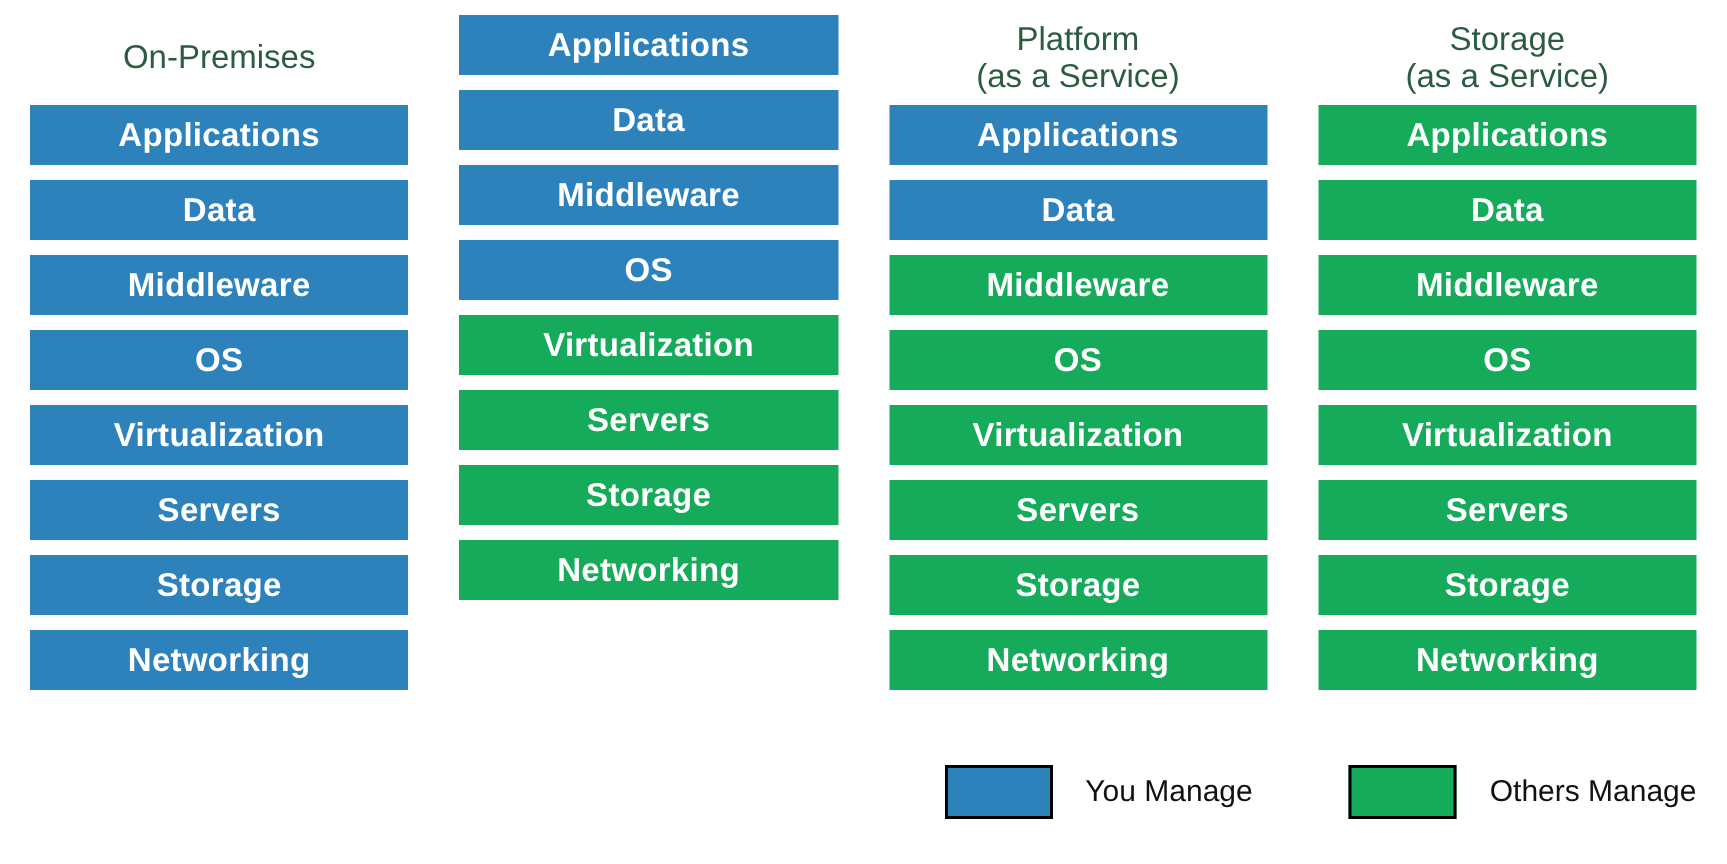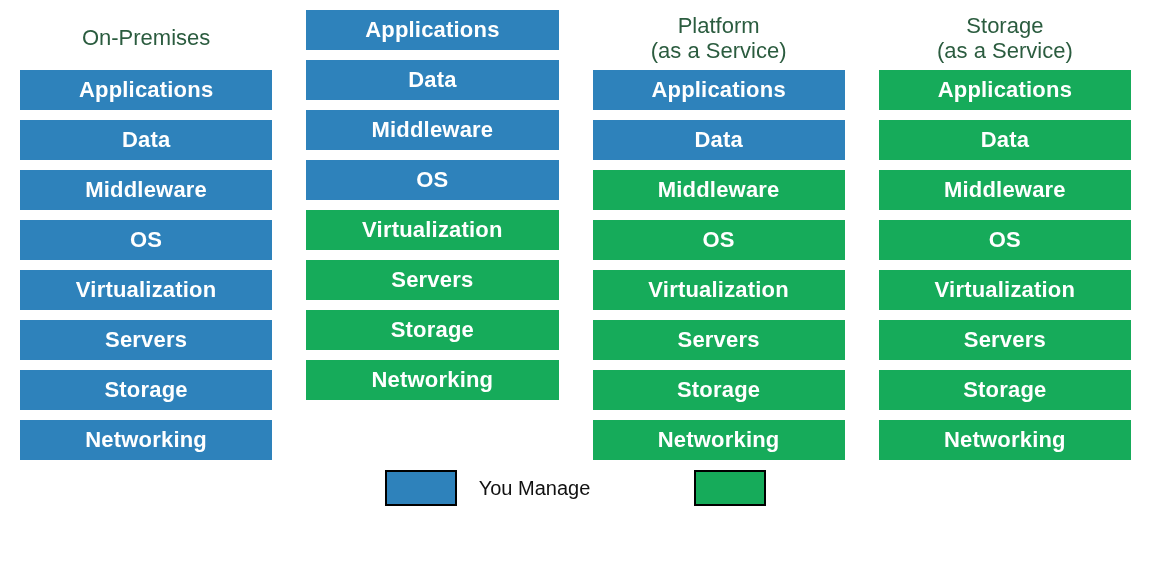--- a/index.html
+++ b/index.html
@@ -40,23 +40,24 @@
       font-weight: 700;
       display: flex;
       align-items: center;
       justify-content: center;
       letter-spacing: 0.2px;
     }
     .you   { background: #2e82bb; }
     .other { background: #16ab5a; }
 
     .legend {
+      margin-top: 40px;
       display: flex;
-      justify-content: center;
-      gap: 104px;
+      justify-content: flex-end;
+      gap: 64px;
       align-items: center;
     }
     .legend-item {
       display: flex;
       align-items: center;
       gap: 22px;
     }
     .swatch {
       width: 72px;
       height: 36px;
@@ -125,14 +126,15 @@
 
 </div>
 
 <div class="legend">
   <div class="legend-item">
     <div class="swatch you"></div>
     <div class="legend-label">You Manage</div>
   </div>
   <div class="legend-item">
     <div class="swatch other"></div>
+    <div class="legend-label">Others Manage</div>
   </div>
 </div>
 
 </body></html>

